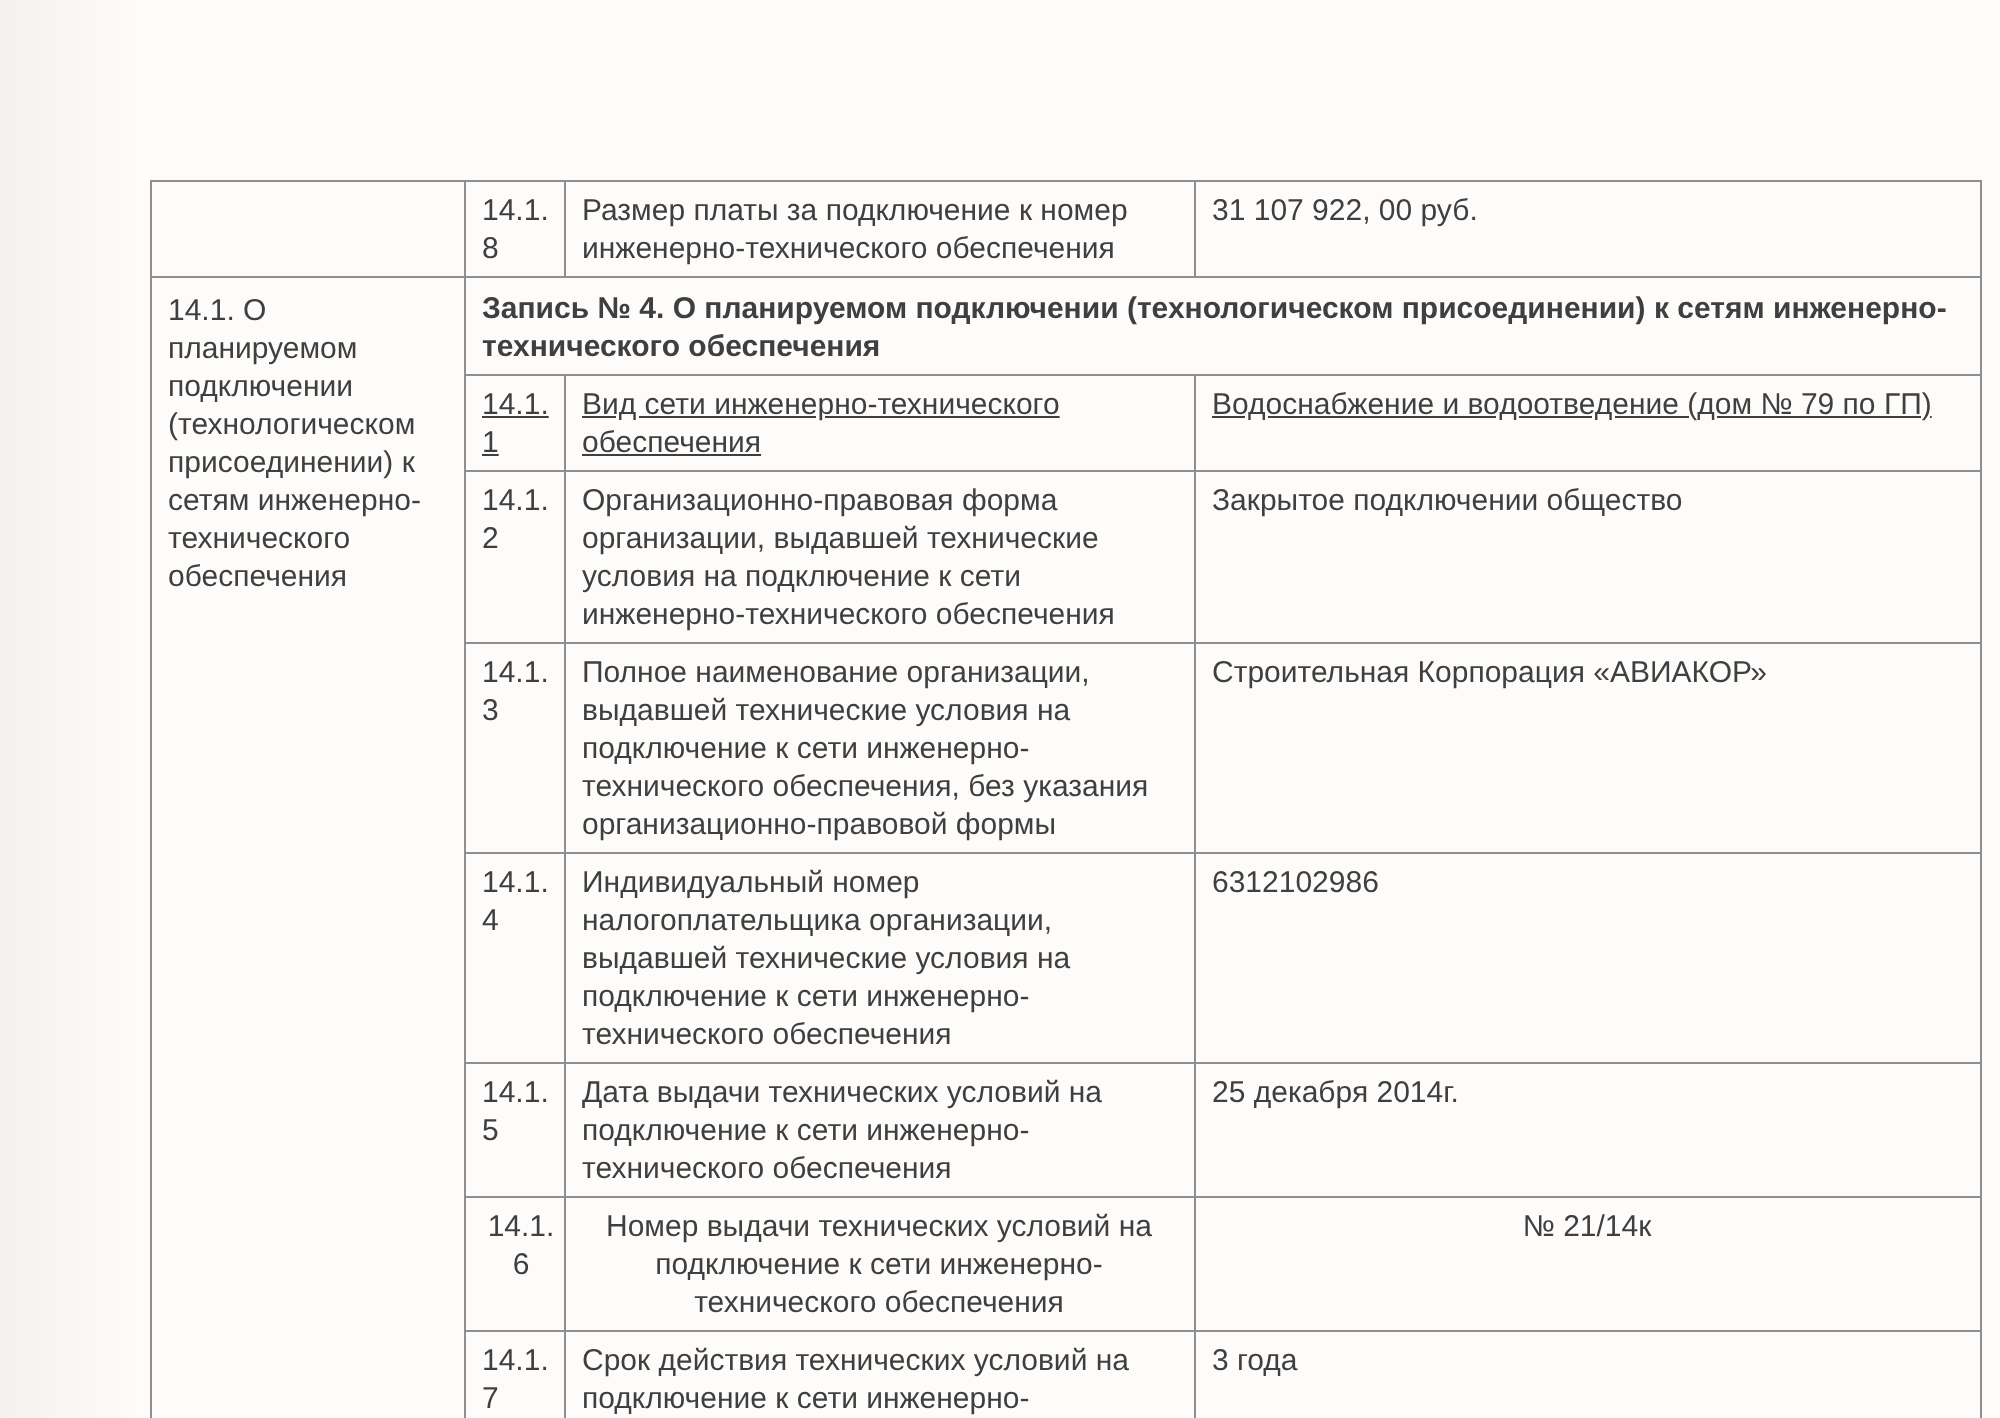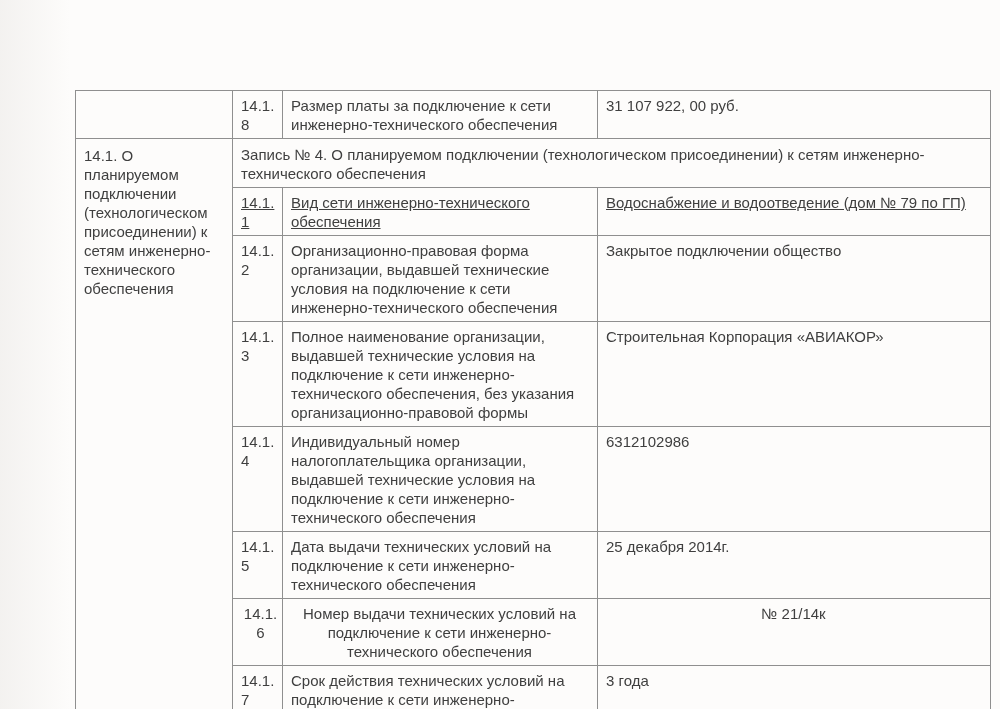--- a/index.html
+++ b/index.html
@@ -42,41 +42,41 @@
   }
   .doc-table tr.bottom-row td {
     border-bottom: 2px solid #6f6f6f;
   }
   .col-category { width: 157px; }
   .col-code     { width: 50px;  }
   .col-desc     { width: 315px; }
   .col-value    { width: 393px; }
 
   td.cell-category { padding-top: 7px; }
-  td.cell-header   { padding-top: 6px; }
+  td.cell-header   { padding-top: 6px; font-weight: bold; }
   td.cell-code     { padding-right: 2px; }
 </style>
 </head>
 <body>
 
 <div class="scan-edge"></div>
 
 <table class="doc-table">
   <colgroup>
     <col class="col-category">
     <col class="col-code">
     <col class="col-desc">
     <col class="col-value">
   </colgroup>
 
   <tbody>
       <tr style="height:39px;">
     <td class="cell-category"></td>
     <td class="cell-code">14.1.8</td>
-    <td class="cell-desc">Размер платы за подключение к сети инженерно-технического обеспечения</td>
+    <td class="cell-desc">Размер платы за подключение к номер инженерно-технического обеспечения</td>
     <td class="cell-value">31 107 922, 00 руб.</td>
   </tr>
 
   <tr style="height:47px;">
     <td class="cell-category" rowspan="8">14.1. О планируемом подключении (технологическом присоединении) к сетям инженерно-технического обеспечения</td>
     <td class="cell-header" colspan="3">Запись № 4. О планируемом подключении (технологическом присоединении) к сетям инженерно-технического обеспечения</td>
   </tr>
 
   <tr style="height:33px;text-decoration:underline;">
     <td class="cell-code">14.1.1</td>

